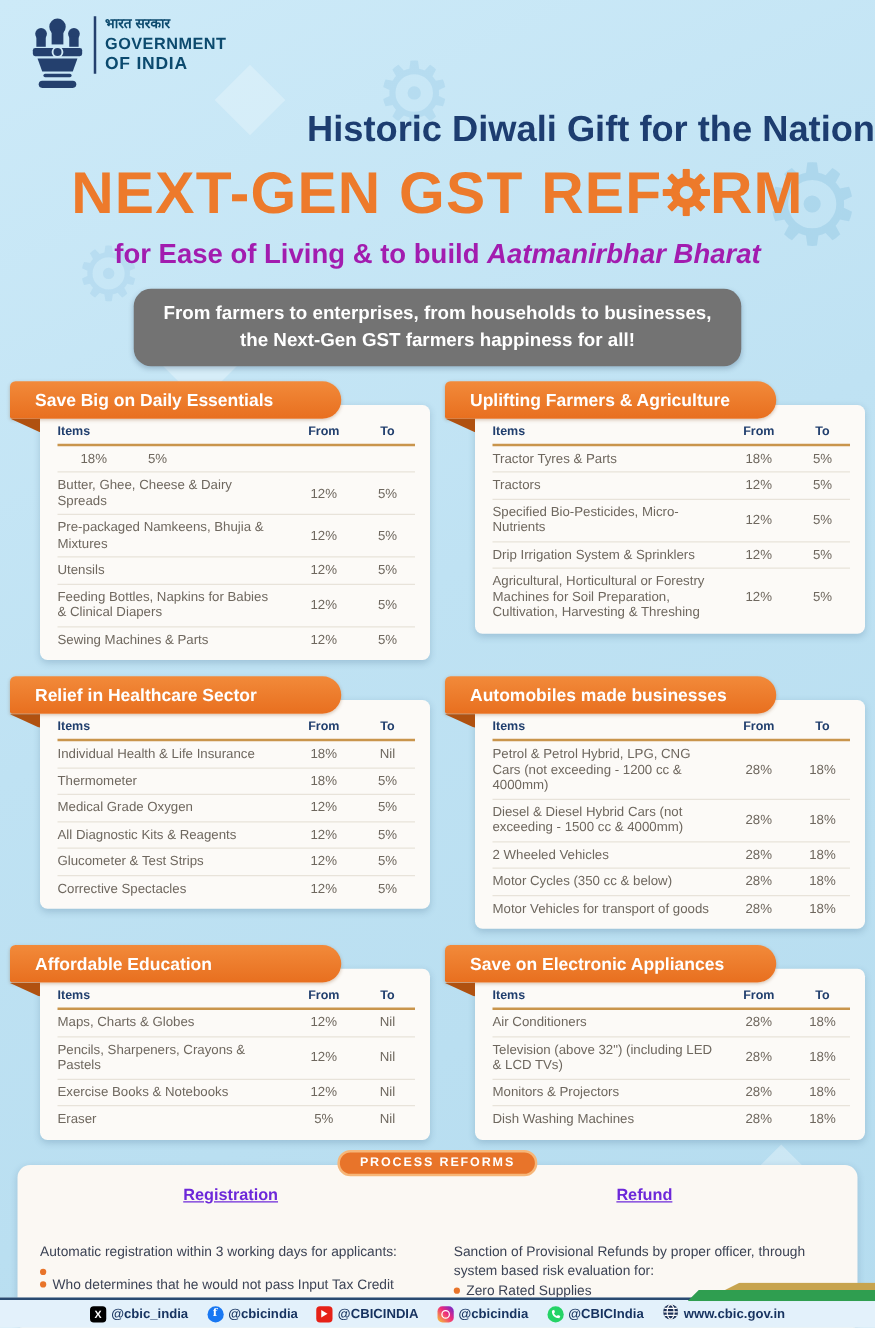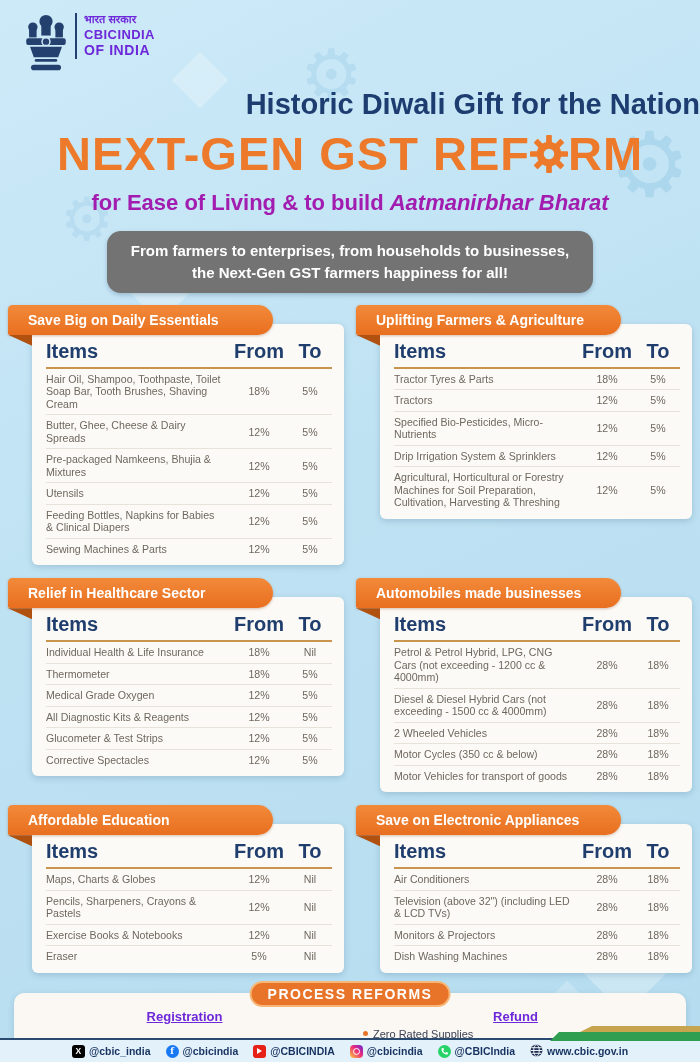--- a/index.html
+++ b/index.html
@@ -7,21 +7,21 @@
     width:700px;height:1062px;position:relative;overflow:hidden;
     font-family:"Liberation Sans","DejaVu Sans",sans-serif;
     background:linear-gradient(155deg,#cdeaf8 0%,#bfe2f3 45%,#b5dcef 100%);
   }
   .deco{position:absolute;pointer-events:none;}
   .deco-gear{color:rgba(140,195,225,.4);font-size:90px;line-height:1;}
   .deco-diamond{background:rgba(255,255,255,.30);transform:rotate(45deg);}
 
   
   .emblem-wrap{position:absolute;top:13px;left:24px;display:flex;align-items:flex-start;gap:7px;z-index:3;}
-  .emblem-text{border-left:2px solid #24406e;padding-left:7px;color:#6d28d9;}
+  .emblem-text{border-left:2px solid #24406e;padding-left:7px;color:#0c4a6e;}
   .emblem-hindi{font-size:11px;font-weight:bold;line-height:1.25;}
   .emblem-l1{font-size:13px;font-weight:bold;letter-spacing:.4px;line-height:1.2;}
   .emblem-l2{font-size:14px;font-weight:bold;letter-spacing:.6px;line-height:1.2;}
 
   .kicker{padding-top:88px;text-align:right;font-size:29px;font-weight:bold;color:#1d3d70;position:relative;z-index:2;}
   .big-title{margin-top:8px;text-align:center;font-size:47px;font-weight:800;color:#ed7a2b;letter-spacing:1px;line-height:1.05;position:relative;z-index:2;}
   .big-title svg{vertical-align:-3px;}
   .subtitle{margin-top:12px;text-align:center;font-size:22px;font-weight:bold;color:#a21caf;position:relative;z-index:2;}
   .subtitle .it{font-style:italic;}
 
@@ -32,37 +32,37 @@
   
   .grid{width:684px;margin:12px auto 0;display:grid;grid-template-columns:1fr 1fr;column-gap:12px;row-gap:13px;position:relative;z-index:2;}
   .panel{position:relative;}
   .ribbon{position:relative;z-index:3;display:block;width:79%;box-sizing:border-box;
     background:linear-gradient(#f28a3a,#e86f1f);color:#fff;font-size:14px;font-weight:bold;
     padding:7px 14px 7px 20px;border-radius:5px 17px 17px 2px;box-shadow:0 1px 3px rgba(120,60,10,.3);}
   .ribbon::after{content:"";position:absolute;left:0;top:100%;width:24px;height:11px;
     background:#b05110;clip-path:polygon(0 0,100% 0,100% 100%);}
   .card{position:relative;z-index:1;margin:-11px 0 0 24px;background:#fcfaf7;border-radius:6px;
     padding:16px 12px 6px 14px;box-shadow:0 2px 6px rgba(40,80,120,.22);}
-  .t-head{display:flex;align-items:baseline;font-weight:bold;color:#203e6d;font-size:20px;
+  .t-head{display:flex;align-items:baseline;font-weight:bold;color:#203e6d;font-size:10px;
     border-bottom:2px solid #c9954c;padding-bottom:4px;}
   .t-head .h0{flex:1;}
   .t-head .h1{width:58px;text-align:center;}
   .t-head .h2{width:44px;text-align:center;}
   .t-row{display:flex;align-items:center;font-size:10.6px;color:#6e675e;line-height:1.18;
     padding:4px 0;border-bottom:1px solid #e8e3da;}
   .t-row:last-child{border-bottom:none;}
   .t-row .c0{flex:1;padding-right:6px;}
   .t-row .c1{width:58px;text-align:center;}
   .t-row .c2{width:44px;text-align:center;}
 
   
   .process{position:relative;margin:20px 14px 0;background:#fbf8f3;border-radius:10px;
     padding:16px 18px 10px;box-shadow:0 2px 6px rgba(40,80,120,.2);display:flex;gap:26px;z-index:2;}
   .badge{position:absolute;top:-12px;left:50%;transform:translateX(-50%);
-    background:#e8742a;border:2px solid #f6b678;color:#fff;font-size:14px;font-weight:bold;
+    background:#e8742a;border:2px solid #f6b678;color:#fff;font-size:10px;font-weight:bold;
     letter-spacing:1.5px;padding:3px 16px;border-radius:999px;white-space:nowrap;}
   .pcol{flex:1;}
   .ptitle{text-align:center;font-size:13px;font-weight:bold;color:#6d28d9;text-decoration:underline;margin-bottom:3px;}
   .pbody{font-size:11px;color:#3c4355;line-height:1.35;margin-top:32px;}
   .bullet{display:flex;gap:5px;font-size:11px;color:#3c4355;line-height:1.35;margin-top:1px;}
   .bullet .dot{width:5px;height:5px;border-radius:50%;background:#e8742a;flex:none;margin-top:4px;}
 
   
   .accent-strip{position:absolute;right:0;bottom:21px;z-index:4;}
   .accent-gold{width:120px;height:6px;background:#c7a44e;clip-path:polygon(10% 0,100% 0,100% 100%,0 100%);}
@@ -102,21 +102,21 @@
       <rect x="2" y="27" width="42" height="7" rx="2"></rect>
       <circle cx="23" cy="30.5" r="5" fill="#cfe9f6"></circle>
         <circle cx="23" cy="30.5" r="3.4" fill="#24406e"></circle>
       <path d="M6 36 h34 l-4 11 h-26 z"></path>
       <rect x="11" y="49" width="24" height="3" rx="1.5"></rect>
       <rect x="7" y="55" width="32" height="6" rx="3"></rect>
     </g>
   </svg>
   <div class="emblem-text">
     <div class="emblem-hindi">भारत सरकार</div>
-    <div class="emblem-l1">CBICINDIA</div>
+    <div class="emblem-l1">GOVERNMENT</div>
     <div class="emblem-l2">OF INDIA</div>
   </div>
 </div>
 
 <div class="kicker">Historic Diwali Gift for the Nation</div>
 <div class="big-title"><span>NEXT-GEN GST REF</span><svg width="38" height="38" viewBox="0 0 40 40">
       <g fill="#ed7a2b">
         <circle cx="20" cy="20" r="13"></circle>
         <g>
           <rect x="17" y="0" width="6" height="9" rx="1"></rect>
@@ -142,21 +142,20 @@
   <div class="panel">
     <div class="ribbon">Save Big on Daily Essentials</div>
     <div class="card">
         <div>
           <div class="t-head">
             <span class="h0">Items</span>
             <span class="h1">From</span>
             <span class="h2">To</span>
           </div>
           <div class="t-row">
-            <span class="c0">Hair Oil, Shampoo, Toothpaste, Toilet Soap Bar, Tooth Brushes, Shaving Cream</span>
             <span class="c1">18%</span>
             <span class="c2">5%</span>
           </div>
           <div class="t-row">
             <span class="c0">Butter, Ghee, Cheese &amp; Dairy Spreads</span>
             <span class="c1">12%</span>
             <span class="c2">5%</span>
           </div>
           <div class="t-row">
             <span class="c0">Pre-packaged Namkeens, Bhujia &amp; Mixtures</span>
@@ -373,20 +372,21 @@
           <span class="dot"></span>
         </div>
         <div class="bullet">
           <span class="dot"></span>
           <span>Who determines that he would not pass Input Tax Credit exceeding ₹2.5 Lakh per month and opts for the Scheme</span>
         </div>
       </div>
   </div>
   <div class="pcol">
     <div class="ptitle">Refund</div>
+    <div class="pbody">Sanction of Provisional Refunds by proper officer, through system based risk evaluation for:</div>
     <div>
         <div class="bullet">
           <span class="dot"></span>
           <span>Zero Rated Supplies</span>
         </div>
         <div class="bullet">
           <span class="dot"></span>
           <span>Supplies with Inverted Duty Structure</span>
         </div>
       </div>

